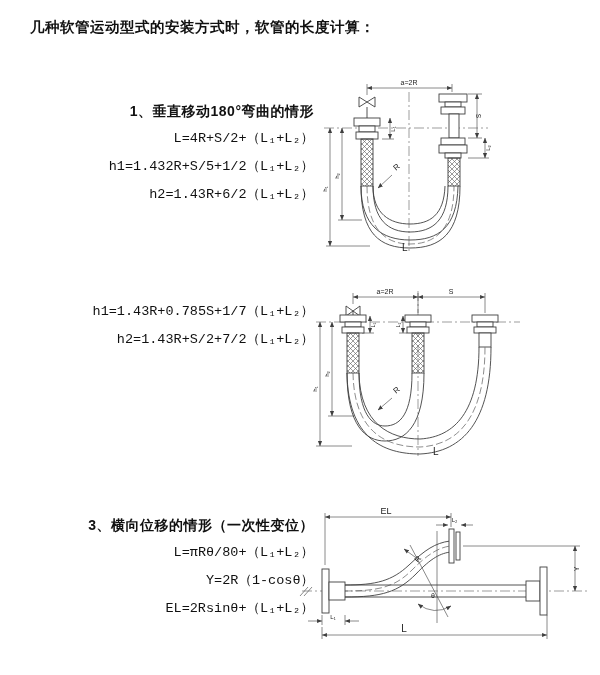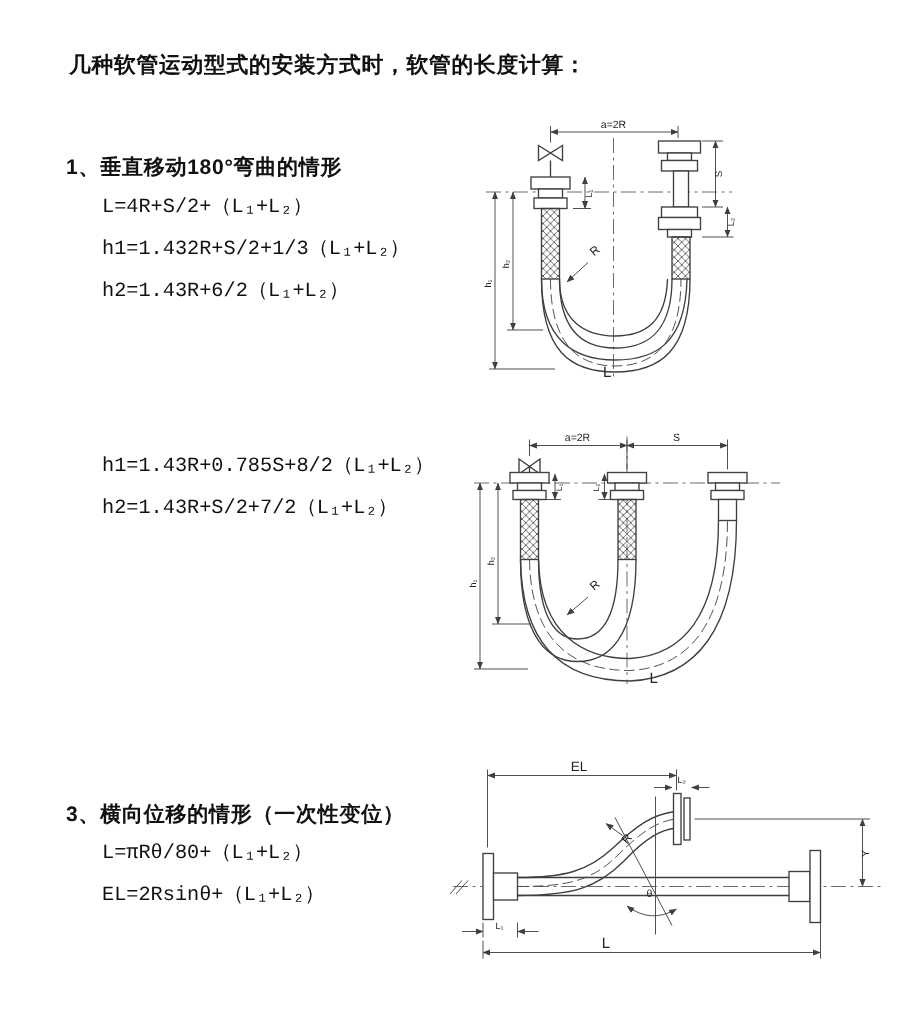--- a/index.html
+++ b/index.html
@@ -1,20 +1,20 @@
 <!DOCTYPE html>
 <html><head>
 <meta charset="utf-8">
 <style>
   html,body{margin:0;padding:0;background:#fff;}
   .page{position:relative;width:600px;height:675px;background:#ffffff;overflow:hidden;
         font-family:"Liberation Sans","DejaVu Sans",sans-serif;color:#111;}
-  .title{position:absolute;left:30px;top:18px;font-size:14.5px;font-weight:700;margin:16px;letter-spacing:.5px;}
-  .sec{position:absolute;left:44px;width:270px;}
-  #sec1{top:103px}#sec2{top:298px}#sec3{top:534px}
+  .title{position:absolute;left:30px;top:18px;font-size:14.5px;font-weight:700;margin:0;letter-spacing:.5px;}
+  .sec{position:absolute;left:44px;width:270px;text-align:right;}
+  #sec1{top:103px}#sec2{top:298px}#sec3{top:517px}
   .sec-heading{font-size:14px;font-weight:700;margin:0 0 4px 0;letter-spacing:.5px;}
   .formula{font-size:13.5px;padding-left:24px;line-height:28px;white-space:pre;font-family:Liberation Mono, monospace;}
   svg{position:absolute;}
   #dwg1{left:312px;top:74px}#dwg2{left:308px;top:286px}#dwg3{left:298px;top:503px}
   svg text{font-family:"Liberation Sans","DejaVu Sans",sans-serif;fill:#222;}
   .ln{stroke:#3f3f3f;stroke-width:.9;fill:none;}
   .dim{stroke:#4a4a4a;stroke-width:.65;fill:none;}
   .cl{stroke:#5a5a5a;stroke-width:.6;fill:none;stroke-dasharray:10 3 2 3;}
   .dash{stroke-dasharray:7 3;stroke-width:.6;}
   .flange{fill:#ffffff;stroke:#3f3f3f;stroke-width:.9;}
@@ -22,32 +22,33 @@
 </head>
 <body>
 
 <div class="page">
 
   <h1 class="title">几种软管运动型式的安装方式时，软管的长度计算：</h1>
 
   <section class="sec" id="sec1">
     <div class="sec-heading">1、垂直移动180°弯曲的情形</div>
     <div class="formula">L=4R+S/2+（L₁+L₂）</div>
-    <div class="formula">h1=1.432R+S/2+1/3（L₁+L₂）</div>
+    <div class="formula">h1=1.432R+S/5+1/2（L₁+L₂）</div>
     <div class="formula">h2=1.43R+6/2（L₁+L₂）</div>
   </section>
 
   <section class="sec" id="sec2">
-    <div class="formula">h1=1.43R+0.785S+8/2（L₁+L₂）</div>
+    <div class="formula">h1=1.43R+0.785S+1/7（L₁+L₂）</div>
     <div class="formula">h2=1.43R+S/2+7/2（L₁+L₂）</div>
   </section>
 
   <section class="sec" id="sec3">
     <div class="sec-heading">3、横向位移的情形（一次性变位）</div>
     <div class="formula">L=πRθ/80+（L₁+L₂）</div>
+    <div class="formula">Y=2R（1-cosθ）</div>
     <div class="formula">EL=2Rsinθ+（L₁+L₂）</div>
   </section>
 
   <svg id="dwg1" width="212" height="180" viewBox="0 0 212 180">
     <defs>
       <marker id="a1" viewBox="0 0 10 10" refX="9.5" refY="5" markerWidth="8" markerHeight="8" orient="auto-start-reverse">
         <path d="M0,1 L10,5 L0,9 z" fill="#3f3f3f"></path>
       </marker>
       <pattern id="h1p" width="5" height="5" patternUnits="userSpaceOnUse">
         <path d="M0,5 L5,0 M0,0 L5,5" stroke="#5a5a5a" stroke-width=".6"></path>

